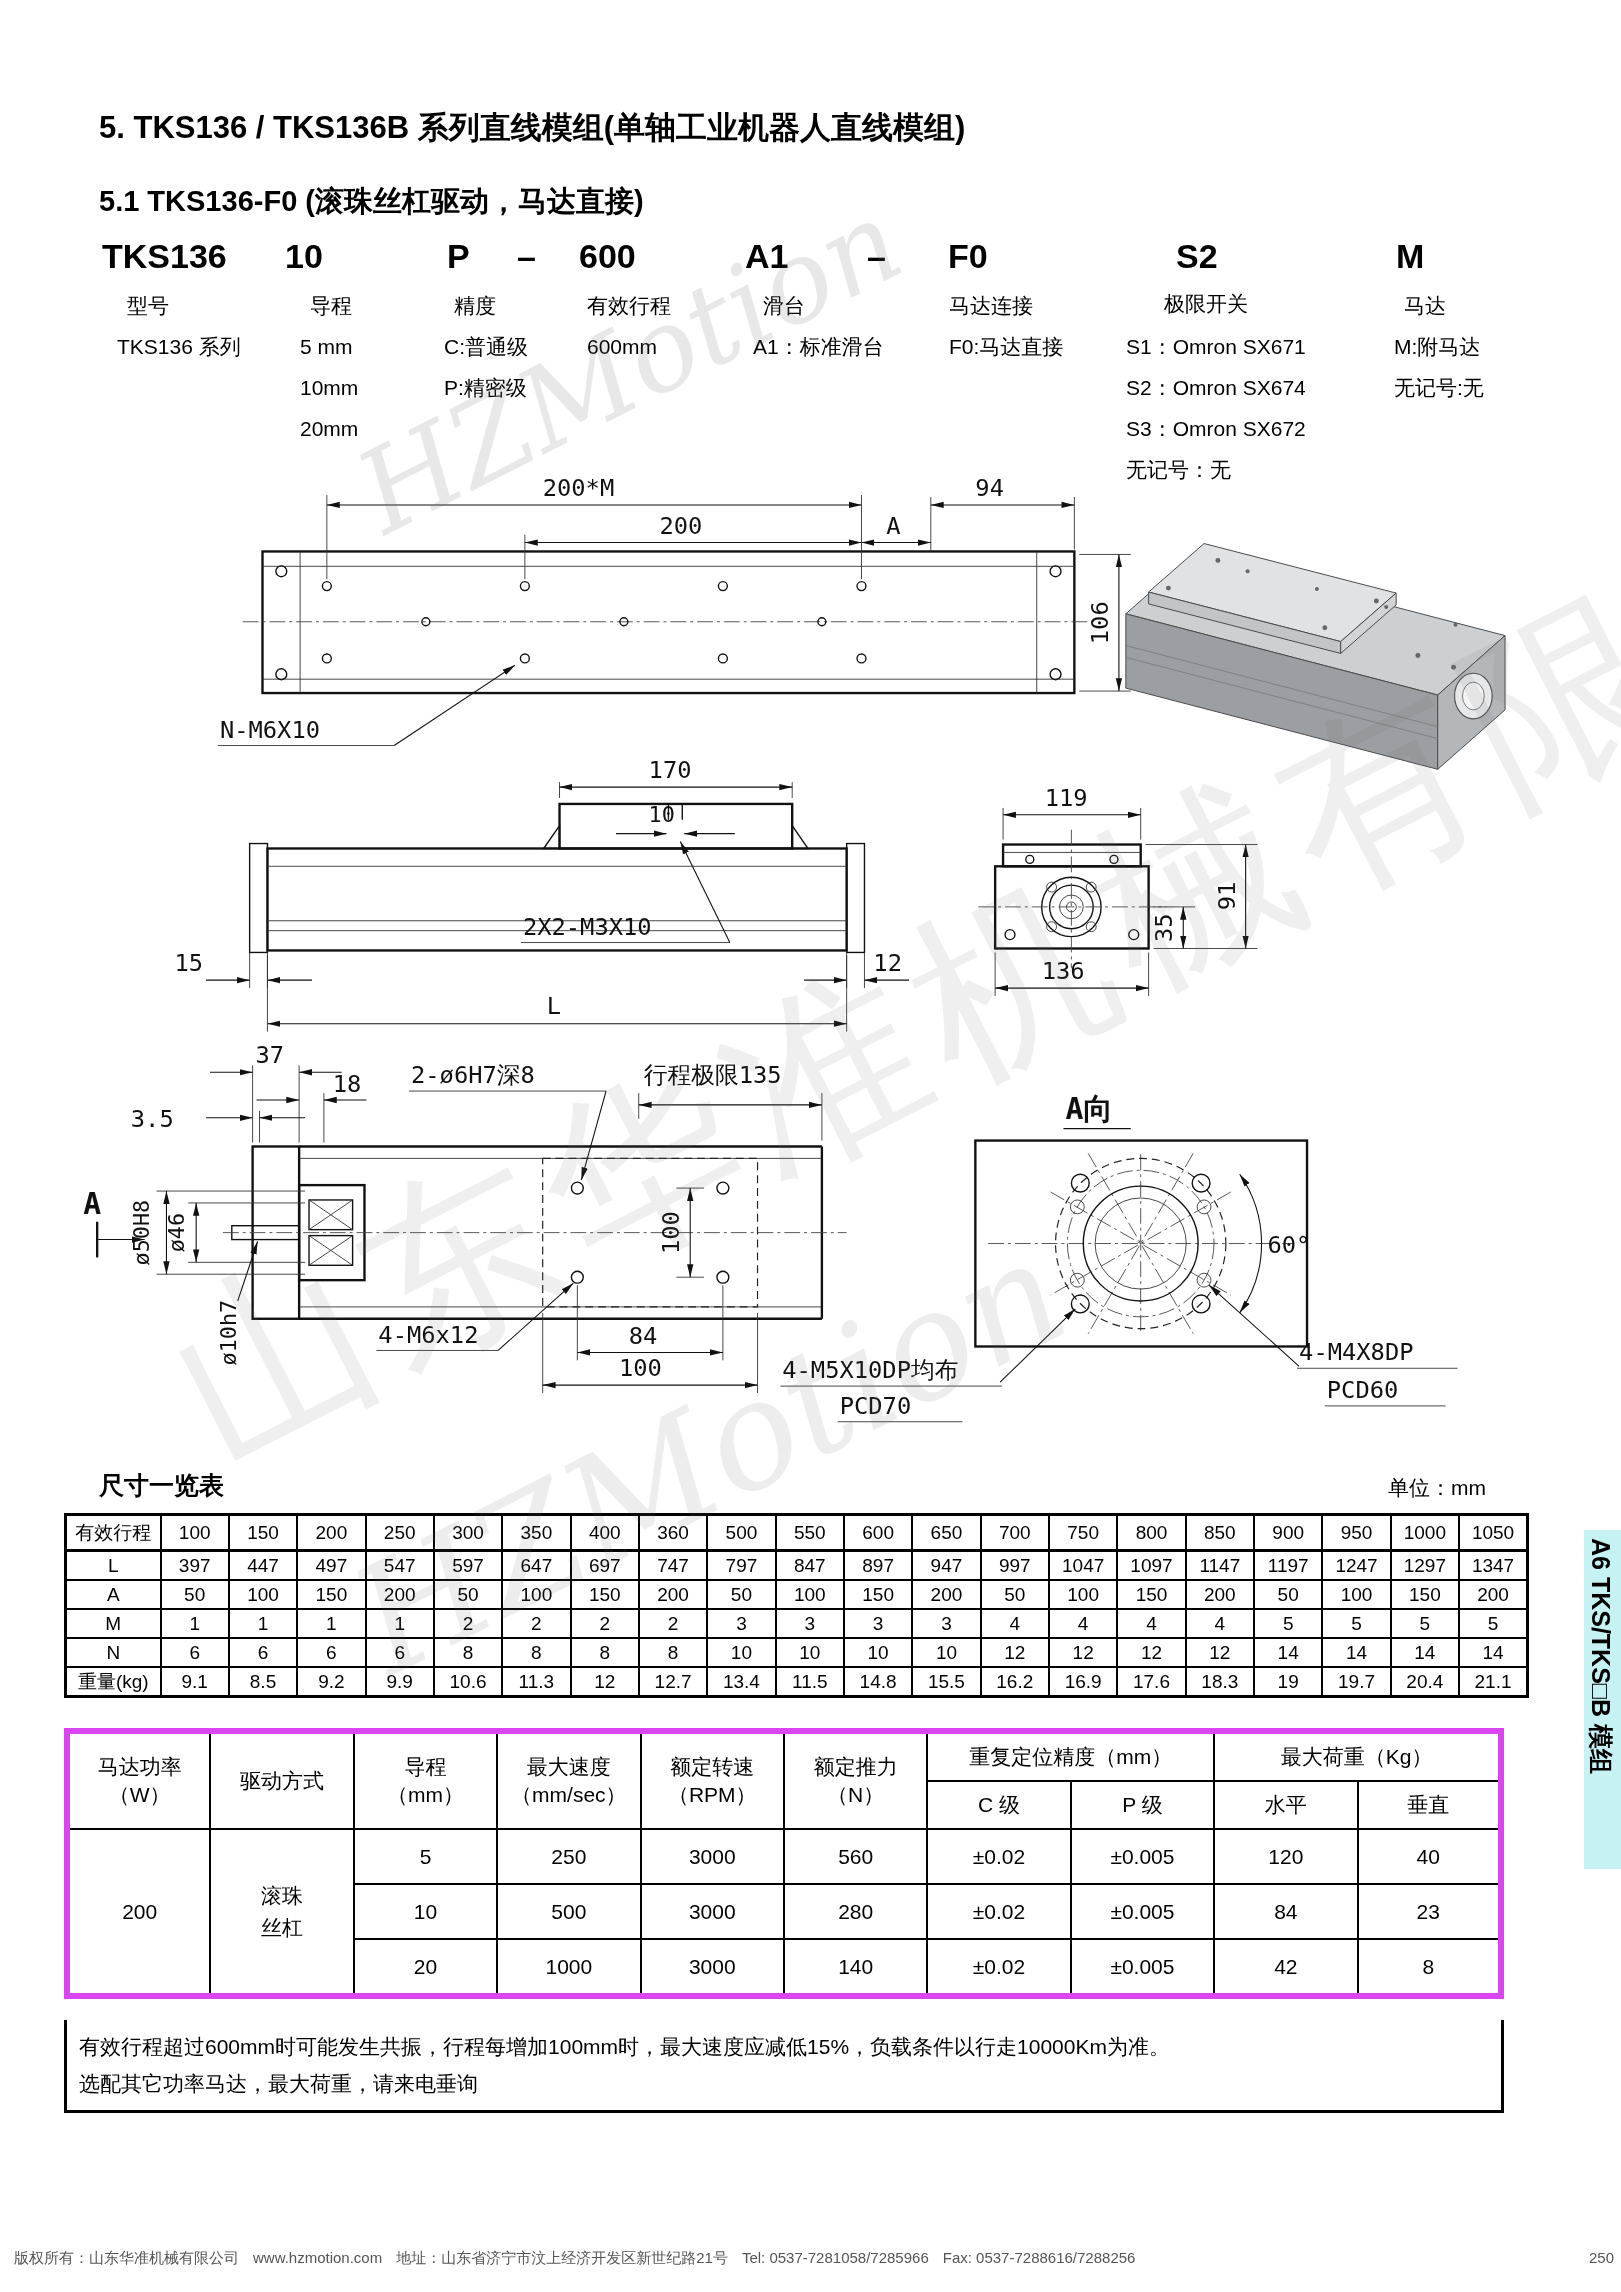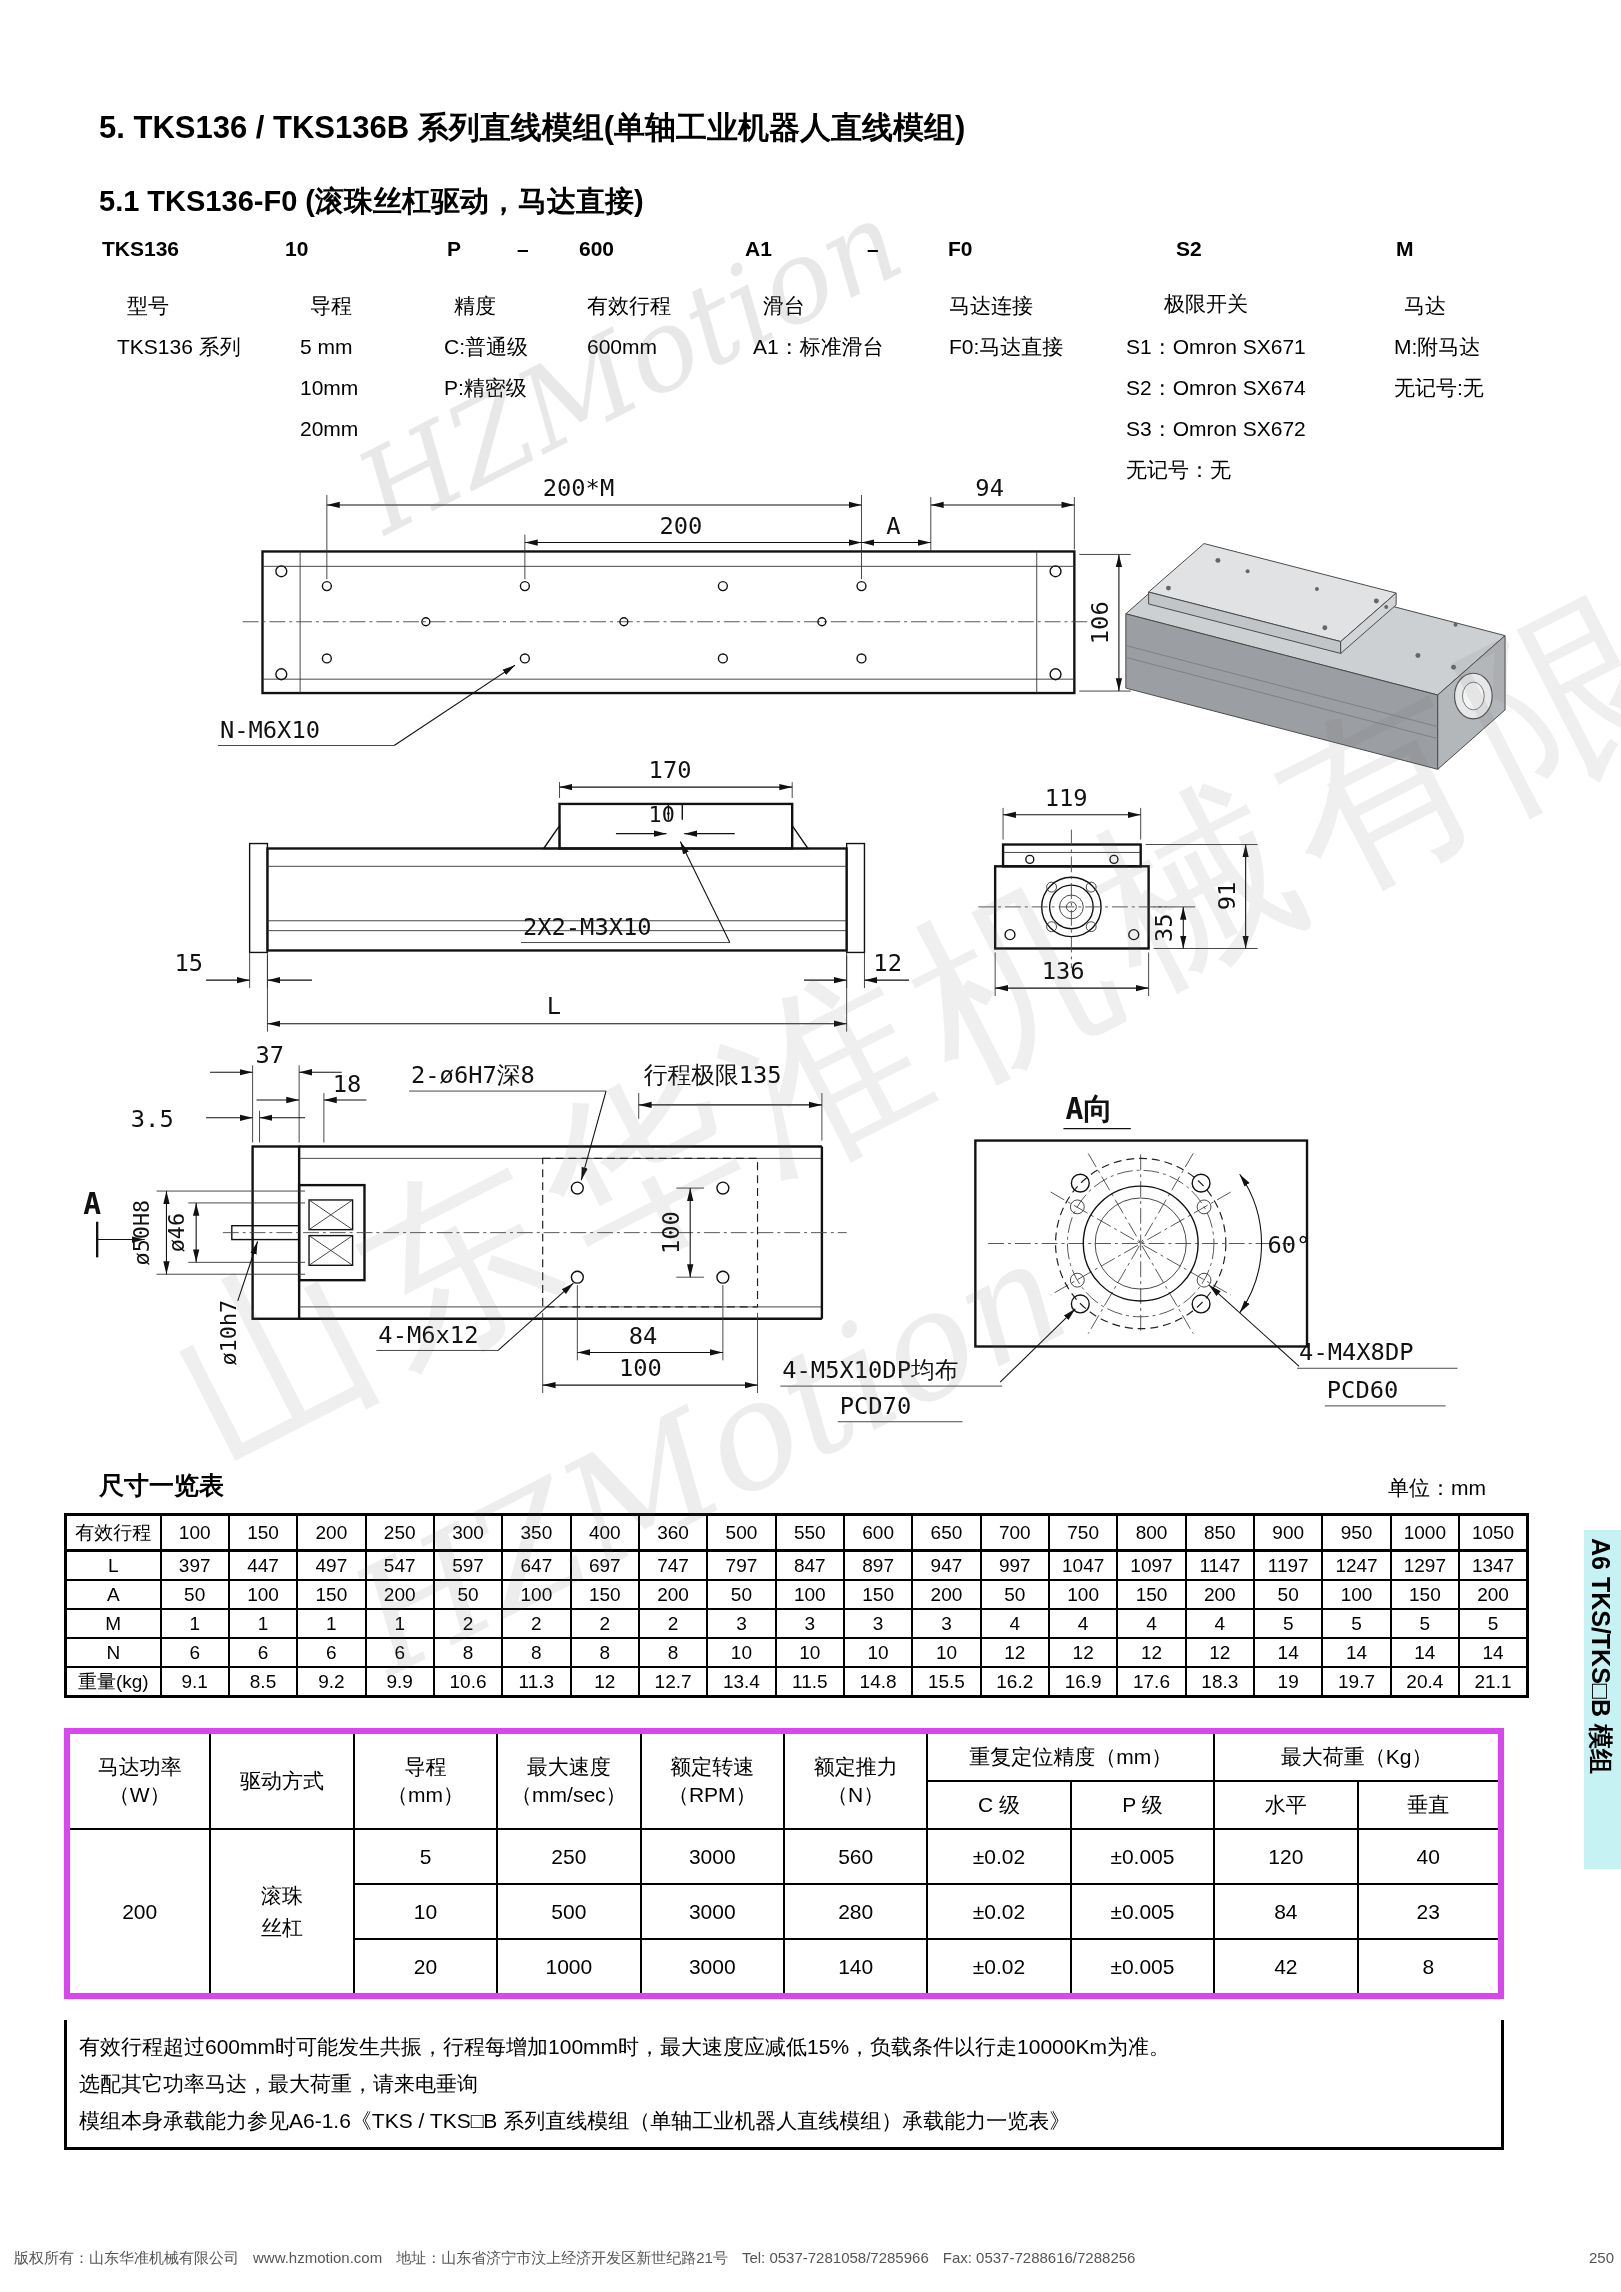--- a/index.html
+++ b/index.html
@@ -4,21 +4,21 @@
 <style>
   html,body{margin:0;padding:0;}
   body{width:1622px;height:2293px;position:relative;background:#fff;overflow:hidden;
        font-family:"Liberation Sans",sans-serif;color:#000;}
   .abs{position:absolute;}
   
   .title1{left:99px;top:107px;font-size:31px;font-weight:bold;}
   .title2{left:99px;top:182px;font-size:29px;font-weight:bold;}
   
   #code-row{left:0;top:237px;width:1622px;height:34px;}
-  .code-item{position:absolute;top:0;font-weight:bold;font-size:21px;white-space:nowrap;}
+  .code-item{position:absolute;top:0;font-weight:bold;font-size:34px;white-space:nowrap;}
   .code-item:nth-child(1){left:102px}.code-item:nth-child(2){left:285px}
   .code-item:nth-child(3){left:447px}.code-item:nth-child(4){left:517px}
   .code-item:nth-child(5){left:579px}.code-item:nth-child(6){left:745px}
   .code-item:nth-child(7){left:867px}.code-item:nth-child(8){left:948px}
   .code-item:nth-child(9){left:1176px}.code-item:nth-child(10){left:1396px}
   
   #spec-cols{left:15px;top:285px;width:1610px;height:198px;}
   .spec-col{position:absolute;top:0;font-size:21px;line-height:41px;white-space:nowrap;}
   .spec-col:nth-child(1){left:102px}.spec-col:nth-child(2){left:285px}
   .spec-col:nth-child(3){left:429px}.spec-col:nth-child(4){left:572px}
@@ -606,21 +606,20 @@
         <td>±0.02</td>
         <td>±0.005</td>
         <td>42</td>
         <td>8</td>
       </tr>
     </tbody>
 </table>
 <div class="abs notes">
     <div>有效行程超过600mm时可能发生共振，行程每增加100mm时，最大速度应减低15%，负载条件以行走10000Km为准。</div>
     <div>选配其它功率马达，最大荷重，请来电垂询</div>
-    <div>模组本身承载能力参见A6-1.6《TKS / TKS□B 系列直线模组（单轴工业机器人直线模组）承载能力一览表》</div>
   </div>
 
 <div class="wm wm-brand1">HZMotion</div>
 <div class="wm wm-company">山东华准机械有限公司</div>
 <div class="wm wm-brand2">HZMotion</div>
 
 <div class="abs side-tab">
   <span>A6 TKS/TKS□B 模组</span>
 </div>
 

